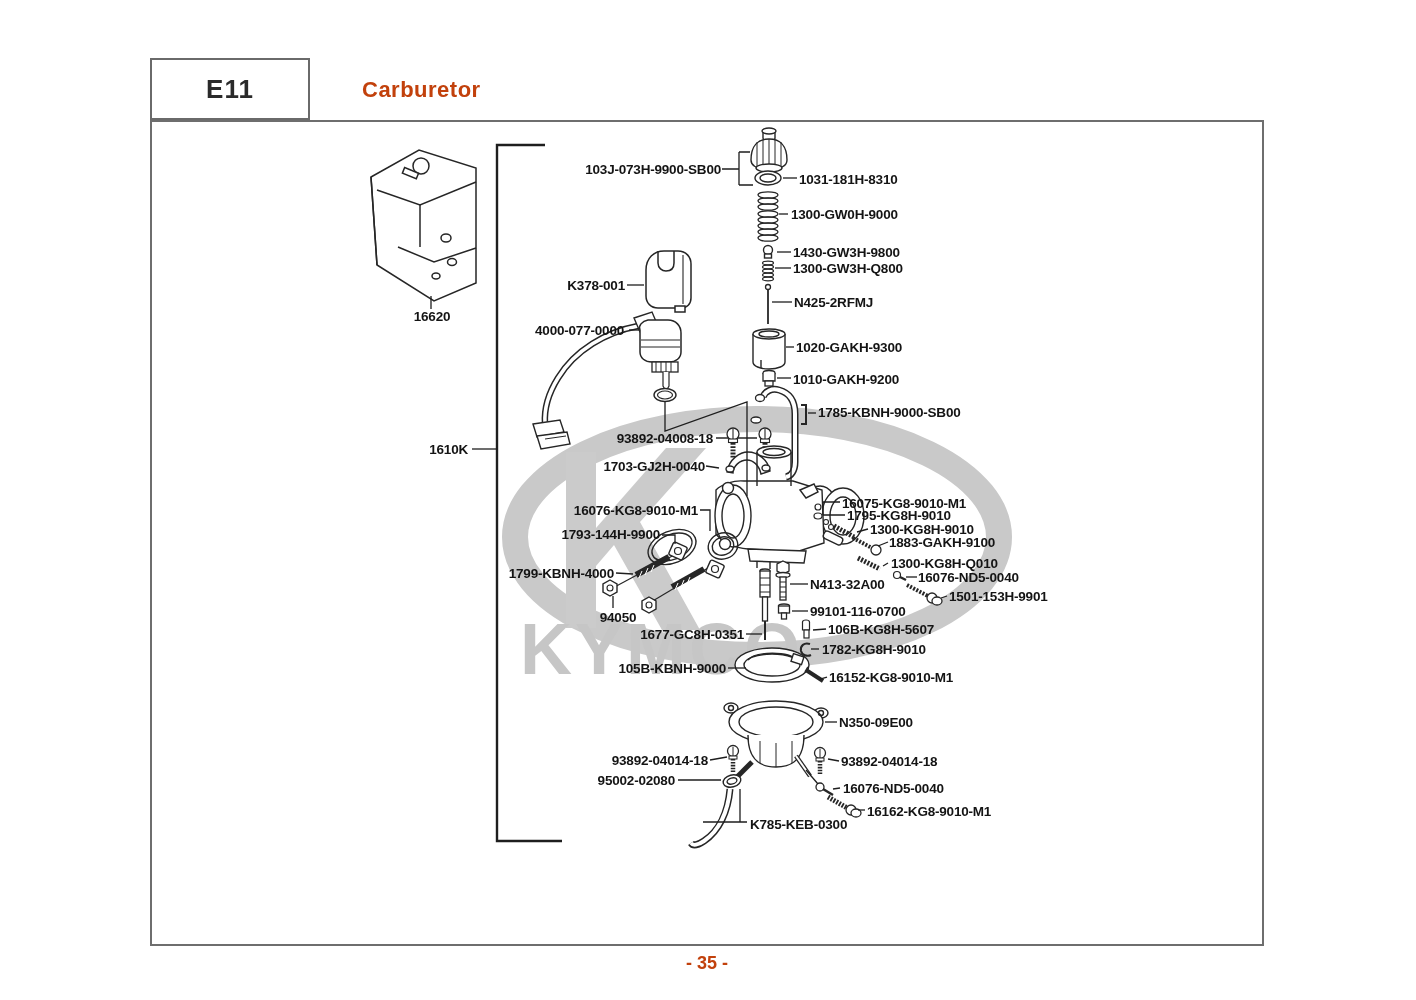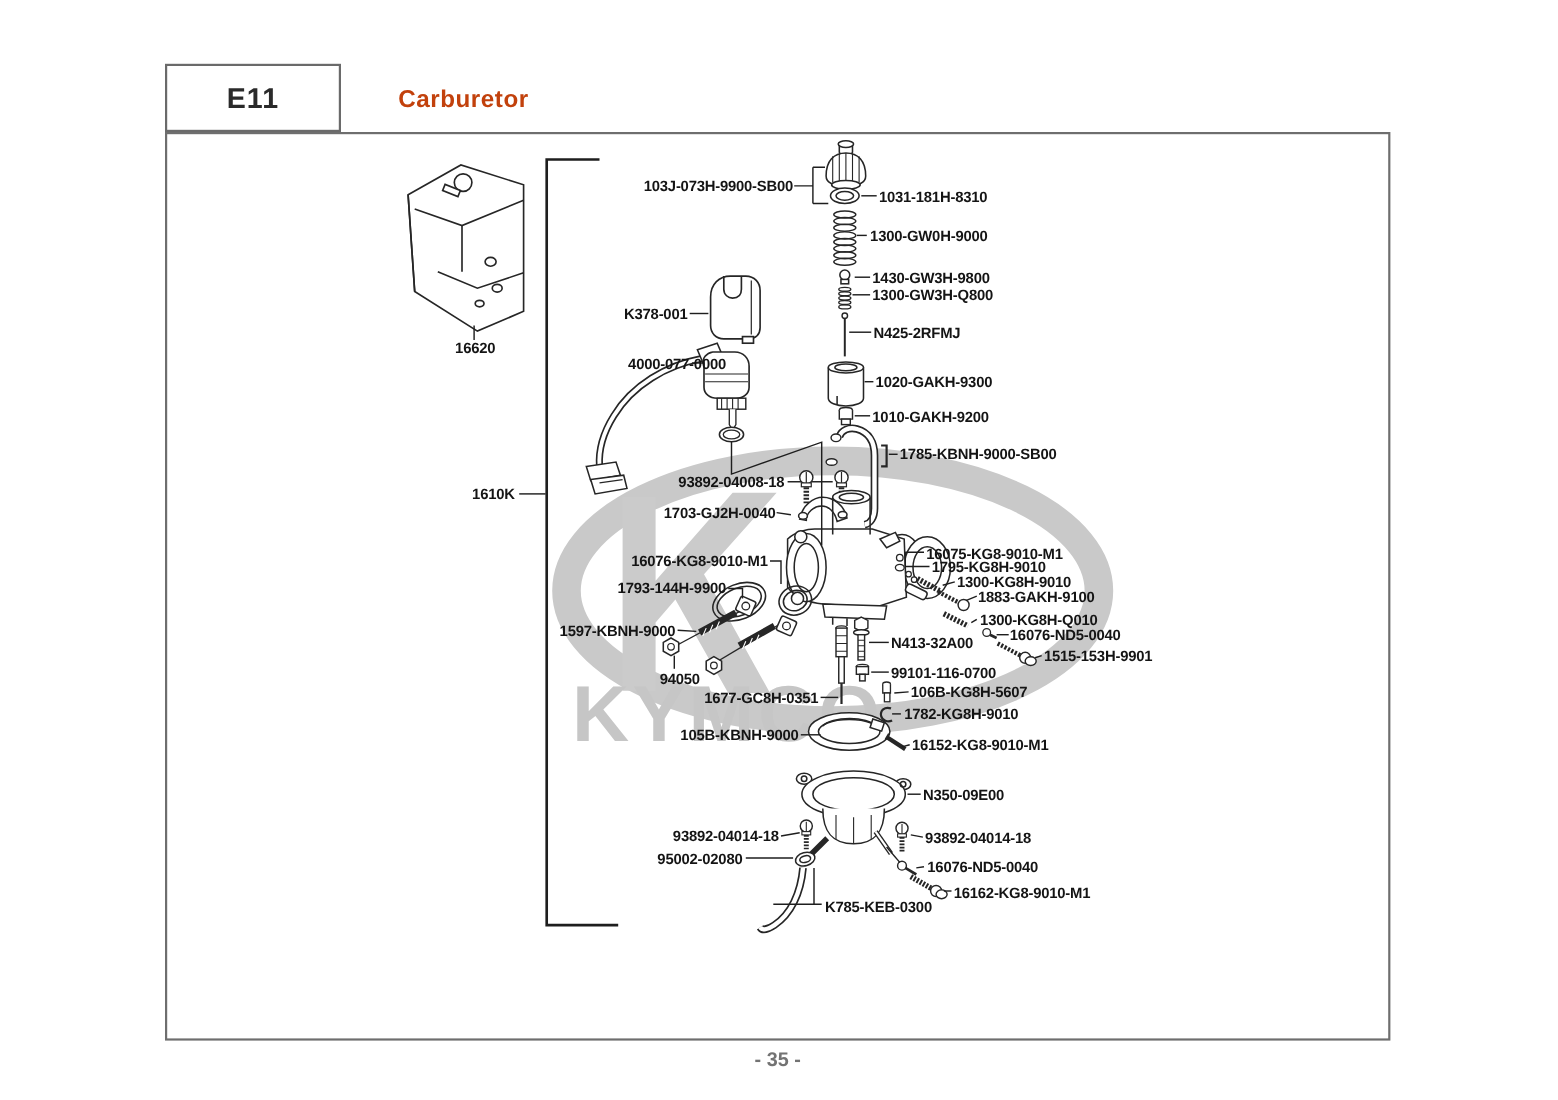--- a/index.html
+++ b/index.html
@@ -13,21 +13,21 @@
   #hdr-title { position:absolute; left:362px; top:77px; font-weight:bold; font-size:22px;
           color:#c2410c; letter-spacing:0.5px; z-index:3; }
   #main-box { position:absolute; left:150px; top:120px; width:1114px; height:826px;
           border:2px solid #6e6e6e; background:transparent; z-index:1; }
   #diagram-svg { position:absolute; left:0; top:0; width:1416px; height:1000px; z-index:2; }
   .lbl { position:absolute; font-weight:bold; font-size:13.5px; color:#141414;
          white-space:nowrap; letter-spacing:-0.2px; z-index:4; }
   .ra { transform:translateX(-100%); }
   .ca { transform:translateX(-50%); }
   #page-num { position:absolute; left:707px; top:953px; transform:translateX(-50%);
-         font-weight:bold; font-size:18px; color:#737373; z-index:3; }
+         font-weight:bold; font-size:18px; color:#c2410c; z-index:3; }
 </style>
 </head>
 <body>
 
 <div id="page">
 
   <div id="hdr-code-box">
     <span>E11</span>
   </div>
   <div id="hdr-title">Carburetor</div>
@@ -342,38 +342,38 @@
     </g>
   </svg>
 
   <div class="lbl ra" style="left:721px;top:162px">103J-073H-9900-SB00</div>
   <div class="lbl" style="left:799px;top:172px">1031-181H-8310</div>
   <div class="lbl" style="left:791px;top:207px">1300-GW0H-9000</div>
   <div class="lbl" style="left:793px;top:245px">1430-GW3H-9800</div>
   <div class="lbl" style="left:793px;top:261px">1300-GW3H-Q800</div>
   <div class="lbl" style="left:794px;top:295px">N425-2RFMJ</div>
   <div class="lbl ra" style="left:625px;top:278px">K378-001</div>
-  <div class="lbl ra" style="left:660px;top:323px">4000-077-0000</div>
+  <div class="lbl ra" style="left:624px;top:323px">4000-077-0000</div>
   <div class="lbl" style="left:796px;top:340px">1020-GAKH-9300</div>
   <div class="lbl" style="left:793px;top:372px">1010-GAKH-9200</div>
   <div class="lbl" style="left:818px;top:405px">1785-KBNH-9000-SB00</div>
   <div class="lbl ca" style="left:432px;top:309px">16620</div>
   <div class="lbl ra" style="left:468px;top:442px">1610K</div>
   <div class="lbl ra" style="left:713px;top:431px">93892-04008-18</div>
   <div class="lbl ra" style="left:705px;top:459px">1703-GJ2H-0040</div>
   <div class="lbl ra" style="left:698px;top:503px">16076-KG8-9010-M1</div>
   <div class="lbl ra" style="left:660px;top:527px">1793-144H-9900</div>
   <div class="lbl" style="left:842px;top:496px">16075-KG8-9010-M1</div>
   <div class="lbl" style="left:847px;top:508px">1795-KG8H-9010</div>
   <div class="lbl" style="left:870px;top:522px">1300-KG8H-9010</div>
   <div class="lbl" style="left:889px;top:535px">1883-GAKH-9100</div>
   <div class="lbl" style="left:891px;top:556px">1300-KG8H-Q010</div>
   <div class="lbl" style="left:918px;top:570px">16076-ND5-0040</div>
-  <div class="lbl" style="left:949px;top:589px">1515-153H-9901</div>
-  <div class="lbl ra" style="left:614px;top:566px">1597-KBNH-9000</div>
+  <div class="lbl" style="left:949px;top:589px">1501-153H-9901</div>
+  <div class="lbl ra" style="left:614px;top:566px">1799-KBNH-4000</div>
   <div class="lbl" style="left:810px;top:577px">N413-32A00</div>
   <div class="lbl ca" style="left:618px;top:610px">94050</div>
   <div class="lbl" style="left:810px;top:604px">99101-116-0700</div>
   <div class="lbl ra" style="left:744px;top:627px">1677-GC8H-0351</div>
   <div class="lbl" style="left:828px;top:622px">106B-KG8H-5607</div>
   <div class="lbl" style="left:822px;top:642px">1782-KG8H-9010</div>
   <div class="lbl ra" style="left:726px;top:661px">105B-KBNH-9000</div>
   <div class="lbl" style="left:829px;top:670px">16152-KG8-9010-M1</div>
   <div class="lbl" style="left:839px;top:715px">N350-09E00</div>
   <div class="lbl ra" style="left:708px;top:753px">93892-04014-18</div>

